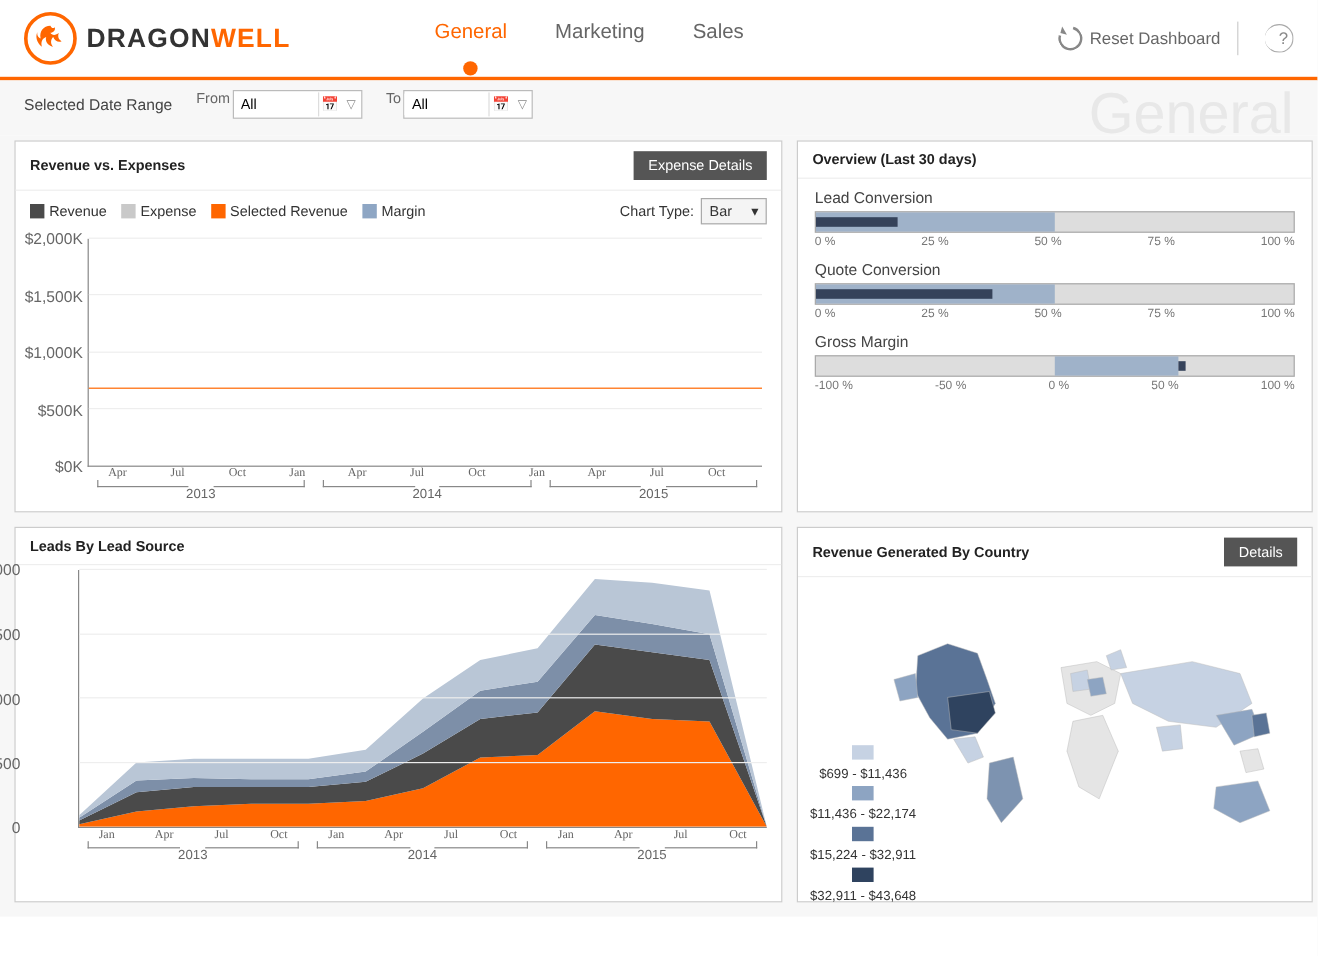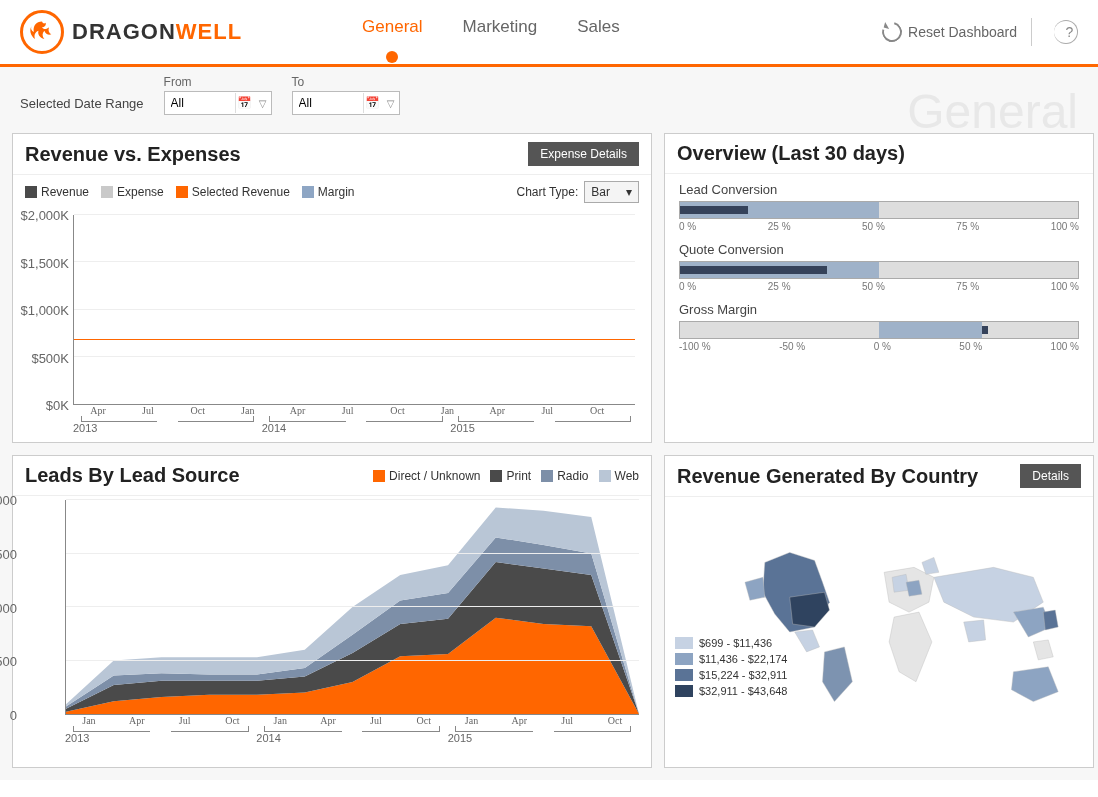--- a/index.html
+++ b/index.html
@@ -15,53 +15,53 @@
 .nav-item.active { color: #ff6600; }
 .nav-item.active::after { content: ""; position: absolute; bottom: -16px; left: 50%; transform: translateX(-50%); width: 12px; height: 12px; background: #ff6600; border-radius: 50%; }
 .header-right { margin-left: auto; display: flex; align-items: center; gap: 14px; }
 .reset { display: flex; align-items: center; gap: 6px; color: #666; cursor: pointer; font-size: 14px; }
 .reset-icon { width: 20px; height: 20px; border: 2px solid #888; border-radius: 50%; position: relative; border-top-color: transparent; transform: rotate(-30deg); }
 .reset-icon::before { content: ""; position: absolute; top: -4px; left: -1px; border: 4px solid transparent; border-right-color: #888; }
 .help-icon { width: 24px; height: 24px; border: 1.5px solid #aaa; border-radius: 50%; display: flex; align-items: center; justify-content: center; color: #888; font-size: 14px; cursor: pointer; margin-left: 8px; border-left-style: none; padding-left: 8px; }
 .divider-v { width: 1px; height: 28px; background: #ccc; }
 .filter-bar { display: flex; align-items: flex-end; gap: 20px; padding: 8px 20px 14px; background: #f7f7f7; position: relative; }
 .bg-label { position: absolute; right: 20px; bottom: -10px; font-size: 48px; color: #e8e8e8; font-weight: 300; pointer-events: none; }
-.filter-group { display: flex; flex-direction: column; gap: 2px; }
+.filter-group { display: flex; flex-direction: row; gap: 2px; }
 .filter-label { font-size: 12px; color: #666; }
 .date-picker { display: flex; align-items: center; border: 1px solid #bbb; background: #fff; height: 24px; }
 .date-picker input { border: none; padding: 2px 6px; width: 70px; font-size: 12px; outline: none; }
 .cal-icon { width: 20px; height: 20px; display: flex; align-items: center; justify-content: center; font-size: 12px; cursor: pointer; color: #888; border-left: 1px solid #ddd; }
 .dd-arrow { width: 16px; height: 16px; display: flex; align-items: center; justify-content: center; font-size: 10px; color: #888; cursor: pointer; }
 .range-label { font-size: 13px; color: #444; padding-bottom: 4px; }
 
 .dashboard { display: grid; grid-template-columns: 640px 430px; gap: 12px; padding: 4px 12px 12px; background: #f7f7f7; }
 .panel { background: #fff; border: 1px solid #ccc; }
 .panel-header { display: flex; align-items: center; padding: 8px 12px; border-bottom: 1px solid #eee; }
-.panel-title { font-size: 20px; font-weight: 600; color: #222; }
+.panel-title { font-size: 12px; font-weight: 600; color: #222; }
 .btn-dark { background: #555; color: #fff; padding: 5px 12px; font-size: 12px; cursor: pointer; margin-left: auto; border: none; }
 .legend { display: flex; align-items: center; gap: 12px; padding: 6px 12px; font-size: 12px; flex-wrap: wrap; }
 .legend-item { display: flex; align-items: center; gap: 4px; }
 .swatch { width: 12px; height: 12px; display: inline-block; }
 .chart-type { margin-left: auto; display: flex; align-items: center; gap: 6px; }
 .select { border: 1px solid #aaa; background: #f4f4f4; height: 22px; display: flex; align-items: center; padding: 0 6px; gap: 16px; font-size: 12px; cursor: pointer; }
 
 .bar-chart { padding: 6px 12px 8px; }
 .chart-area { position: relative; height: 190px; }
 .y-axis { position: absolute; left: 0; top: 0; height: 100%; width: 48px; }
 .y-tick { position: absolute; right: 4px; font-size: 13px; color: #666; transform: translateY(-50%); text-align: right; }
 .plot { position: absolute; left: 48px; right: 4px; top: 0; bottom: 0; border-left: 1px solid #888; border-bottom: 1px solid #888; }
 .gridline { position: absolute; left: 0; right: 0; border-top: 1px solid #eee; }
 .avg-line { position: absolute; left: 0; right: 0; border-top: 1.5px solid #ff6600; z-index: 3; }
 .bars { position: absolute; left: 0; right: 0; bottom: 0; top: 0; display: flex; align-items: flex-end; gap: 1.5px; }
 .bar-group { flex: 1; display: flex; align-items: flex-end; gap: 1px; justify-content: center; }
 .bar { width: 6px; }
 .x-axis-bar { display: flex; margin-left: 48px; font-size: 10px; color: #666; }
 .xlbl { flex: 1; text-align: center; font-family: Liberation Serif, serif; }
 .year-brackets { display: flex; margin-left: 48px; font-size: 11px; color: #666; }
-.yb { flex: 1; text-align: left; position: relative; padding-top: 6px; }
+.yb { flex: 1; text-align: center; position: relative; padding-top: 6px; }
 .yb::before, .yb::after { content: ""; position: absolute; top: 0; width: 40%; height: 5px; border-bottom: 1px solid #888; }
 .yb::before { left: 4%; border-left: 1px solid #888; }
 .yb::after { right: 4%; border-right: 1px solid #888; }
 
 .overview-body { padding: 8px 14px; }
 .ov-metric { margin-bottom: 10px; }
 .ov-label { font-size: 13px; color: #444; margin-bottom: 4px; }
 .ov-bar { position: relative; height: 18px; background: #ddd; border: 1px solid #aaa; }
 .ov-fill-light { position: absolute; top: 0; bottom: 0; left: 0; background: #9fb2c9; }
 .ov-fill-dark { position: absolute; top: 4px; bottom: 4px; left: 0; background: #35425a; }
@@ -72,21 +72,21 @@
 .mag-icon::after { content: ""; position: absolute; width: 6px; height: 1.5px; background: #666; bottom: -2px; right: -4px; transform: rotate(45deg); }
 
 .panel-b { grid-column: 1; }
 .area-chart { padding: 4px 12px 8px; }
 .area-plot { position: relative; height: 215px; margin-left: 40px; border-left: 1px solid #888; border-bottom: 1px solid #888; }
 .y-axis-area { position: absolute; left: -40px; top: 0; bottom: 0; width: 36px; }
 
 .panel-c { grid-column: 2; }
 .map-body { padding: 10px; position: relative; height: 270px; }
 .map-legend { position: absolute; left: 10px; top: 140px; font-size: 11px; }
-.ml-item { display: flex; align-items: flex-end; gap: 6px; margin-bottom: 4px; }
+.ml-item { display: flex; align-items: center; gap: 6px; margin-bottom: 4px; flex-direction: column; }
 .ml-sw { width: 18px; height: 12px; }
 .world { position: absolute; left: 70px; top: 0; right: 0; bottom: 0; }
 </style>
 </head>
 <body>
 
 <div class="header">
   <div class="logo">
     <div class="logo-circle">
       <svg width="28" height="28" viewBox="0 0 24 24">
@@ -410,38 +410,20 @@
             <span>50 %</span>
             <span>100 %</span>
           </div>
         </div>
       </div>
   </div>
 
   <div class="panel panel-b">
     <div class="panel-header">
       <span class="panel-title">Leads By Lead Source</span>
-      <div id="leads-legend-host" style="margin-left:auto;display:flex;gap:10px;font-size:12px">
-          <div class="legend-item">
-            <span class="swatch" style="background:#ff6600"></span>
-            <span>Direct / Unknown</span>
-          </div>
-          <div class="legend-item">
-            <span class="swatch" style="background:#4a4a4a"></span>
-            <span>Print</span>
-          </div>
-          <div class="legend-item">
-            <span class="swatch" style="background:#7d8fa8"></span>
-            <span>Radio</span>
-          </div>
-          <div class="legend-item">
-            <span class="swatch" style="background:#b9c6d6"></span>
-            <span>Web</span>
-          </div>
-        </div>
     </div>
     <div class="area-chart">
       <div style="position:relative">
         <div class="y-axis-area" id="area-yaxis">
             <span class="y-tick" style="bottom: 0%; transform: translateY(50%); right: 4px; position: absolute;">0</span>
             <span class="y-tick" style="bottom: 25%; transform: translateY(50%); right: 4px; position: absolute;">500</span>
             <span class="y-tick" style="bottom: 50%; transform: translateY(50%); right: 4px; position: absolute;">1,000</span>
             <span class="y-tick" style="bottom: 75%; transform: translateY(50%); right: 4px; position: absolute;">1,500</span>
             <span class="y-tick" style="bottom: 100%; transform: translateY(50%); right: 4px; position: absolute;">2,000</span>
           </div>

